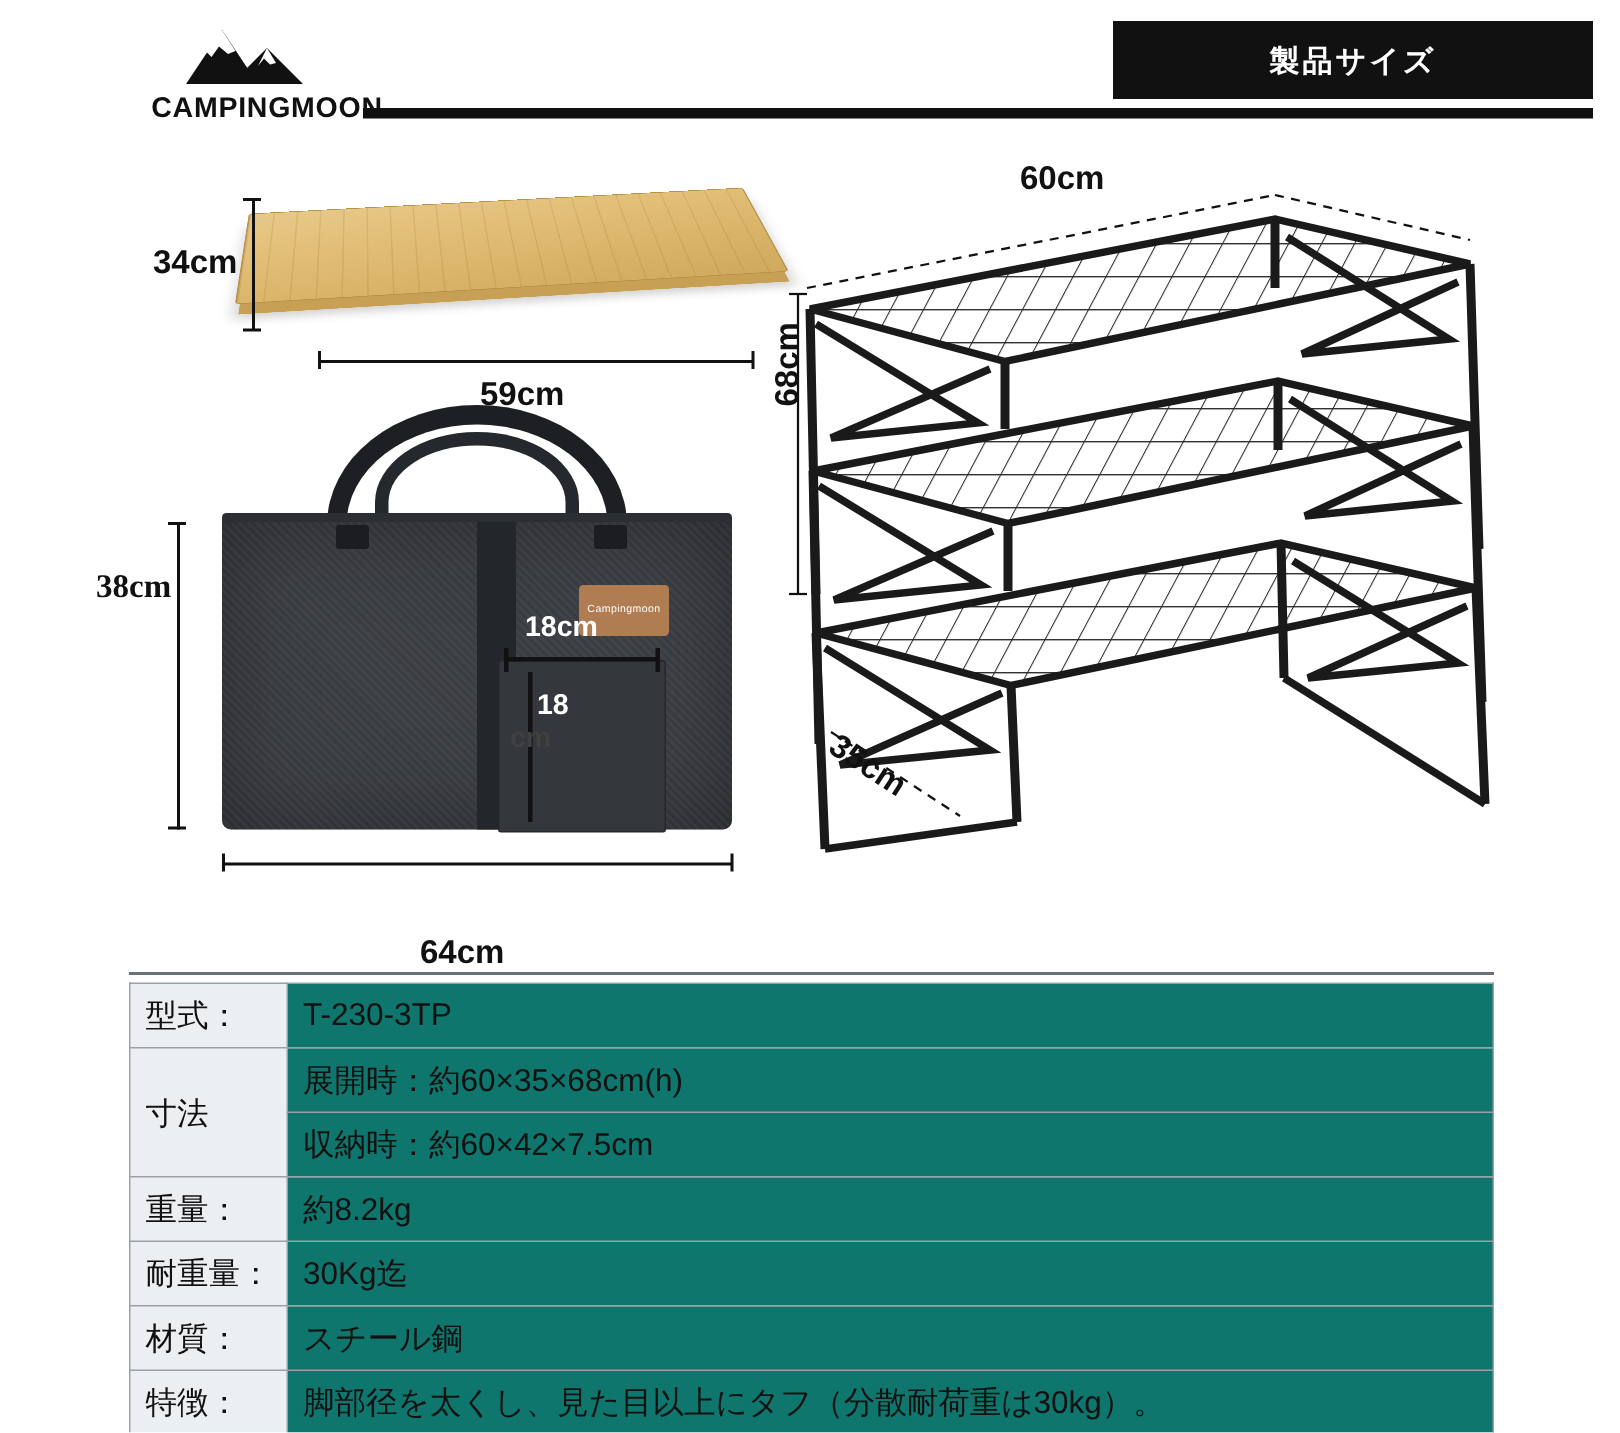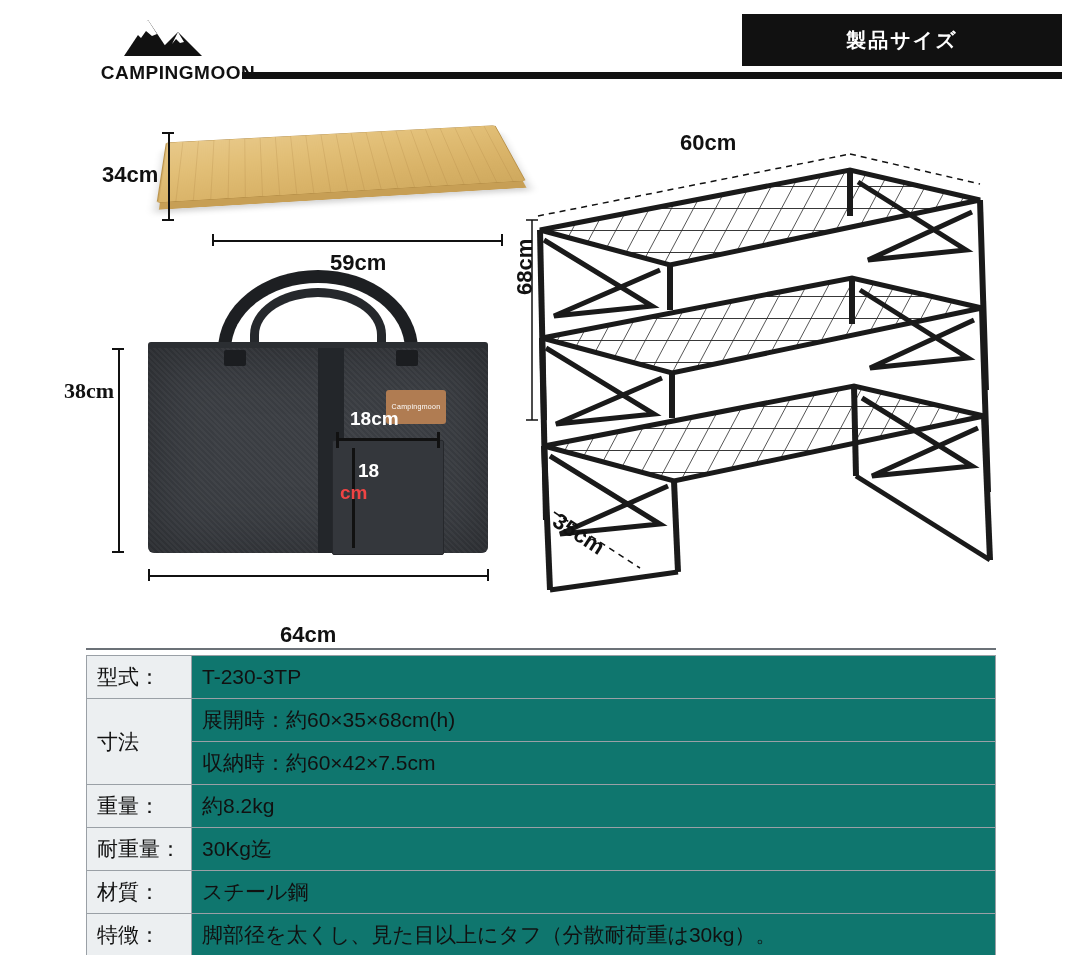--- a/index.html
+++ b/index.html
@@ -170,21 +170,21 @@
     left: 286px; top: 120px;
     width: 60px; height: 34px;
     background: #b07c52;
     border-radius: 3px;
     display: flex; align-items: center; justify-content: center;
     color: #fff; font-size: 7px; letter-spacing: 0.3px;
     text-align: center; line-height: 1.1;
   }
 
   
-  .rack-wrap { position: absolute; left: 520px; top: 25px; width: 540px; height: 500px; }
+  .rack-wrap { position: absolute; left: 520px; top: 1px; width: 540px; height: 500px; }
 
   
   .spec-desc {
     position: absolute;
     left: 92px; top: 620px;
     width: 900px;
     font-size: 21px;
     color: #111;
     white-space: nowrap;
   }
@@ -252,21 +252,21 @@
       </div>
 
       <div class="mline v" style="left:18px; top:32px; height:88px;"></div>
       <div class="tick h" style="left:12px; top:32px;"></div>
       <div class="tick h" style="left:12px; top:119px;"></div>
       <div class="dim-label" style="left:-48px; top:62px;">34cm</div>
 
       <div class="mline h" style="left:62px; top:140px; width:290px;"></div>
       <div class="tick v" style="left:62px; top:134px;"></div>
       <div class="tick v" style="left:351px; top:134px;"></div>
-      <div class="dim-label" style="left:180px; top:150px;">59cm</div>
+      <div class="dim-label" style="left:170px; top:150px;">59cm</div>
     </div>
 
     <div class="bag-wrap">
 
       <div class="handle"></div>
       <div class="handle-inner"></div>
 
       <div class="bag-top"></div>
       <div class="bag-body"></div>
 
@@ -278,21 +278,21 @@
 
       <div class="logo-patch">Campingmoon</div>
 
       <div class="mline h" style="left:236px; top:168px; width:104px; background:#111; height:3px;"></div>
       <div class="tick v" style="left:236px; top:162px; height:16px; width:3px;"></div>
       <div class="tick v" style="left:337px; top:162px; height:16px; width:3px;"></div>
       <div class="dim-label" style="left:250px; top:138px; font-size:19px; color:#fff;">18cm</div>
 
       <div class="mline v" style="left:252px; top:178px; height:100px; background:#111; width:3px;"></div>
       <div class="dim-label" style="left:258px; top:190px; font-size:19px; color:#fff;">18</div>
-      <div class="dim-label" style="left:240px; top:212px; font-size:19px; color:#ef4444;">cm</div>
+      <div class="dim-label" style="left:240px; top:212px; font-size:19px; color:#404040;">cm</div>
 
       <div class="mline v" style="left:18px; top:78px; height:205px;"></div>
       <div class="tick h" style="left:12px; top:78px;"></div>
       <div class="tick h" style="left:12px; top:281px;"></div>
       <div class="dim-label" style="left:-36px; top:108px;font-family:Liberation Serif, serif;">38cm</div>
 
       <div class="mline h" style="left:48px; top:305px; width:340px;"></div>
       <div class="tick v" style="left:48px; top:299px;"></div>
       <div class="tick v" style="left:387px; top:299px;"></div>
       <div class="dim-label" style="left:180px; top:312px;margin-top:40px;">64cm</div>

